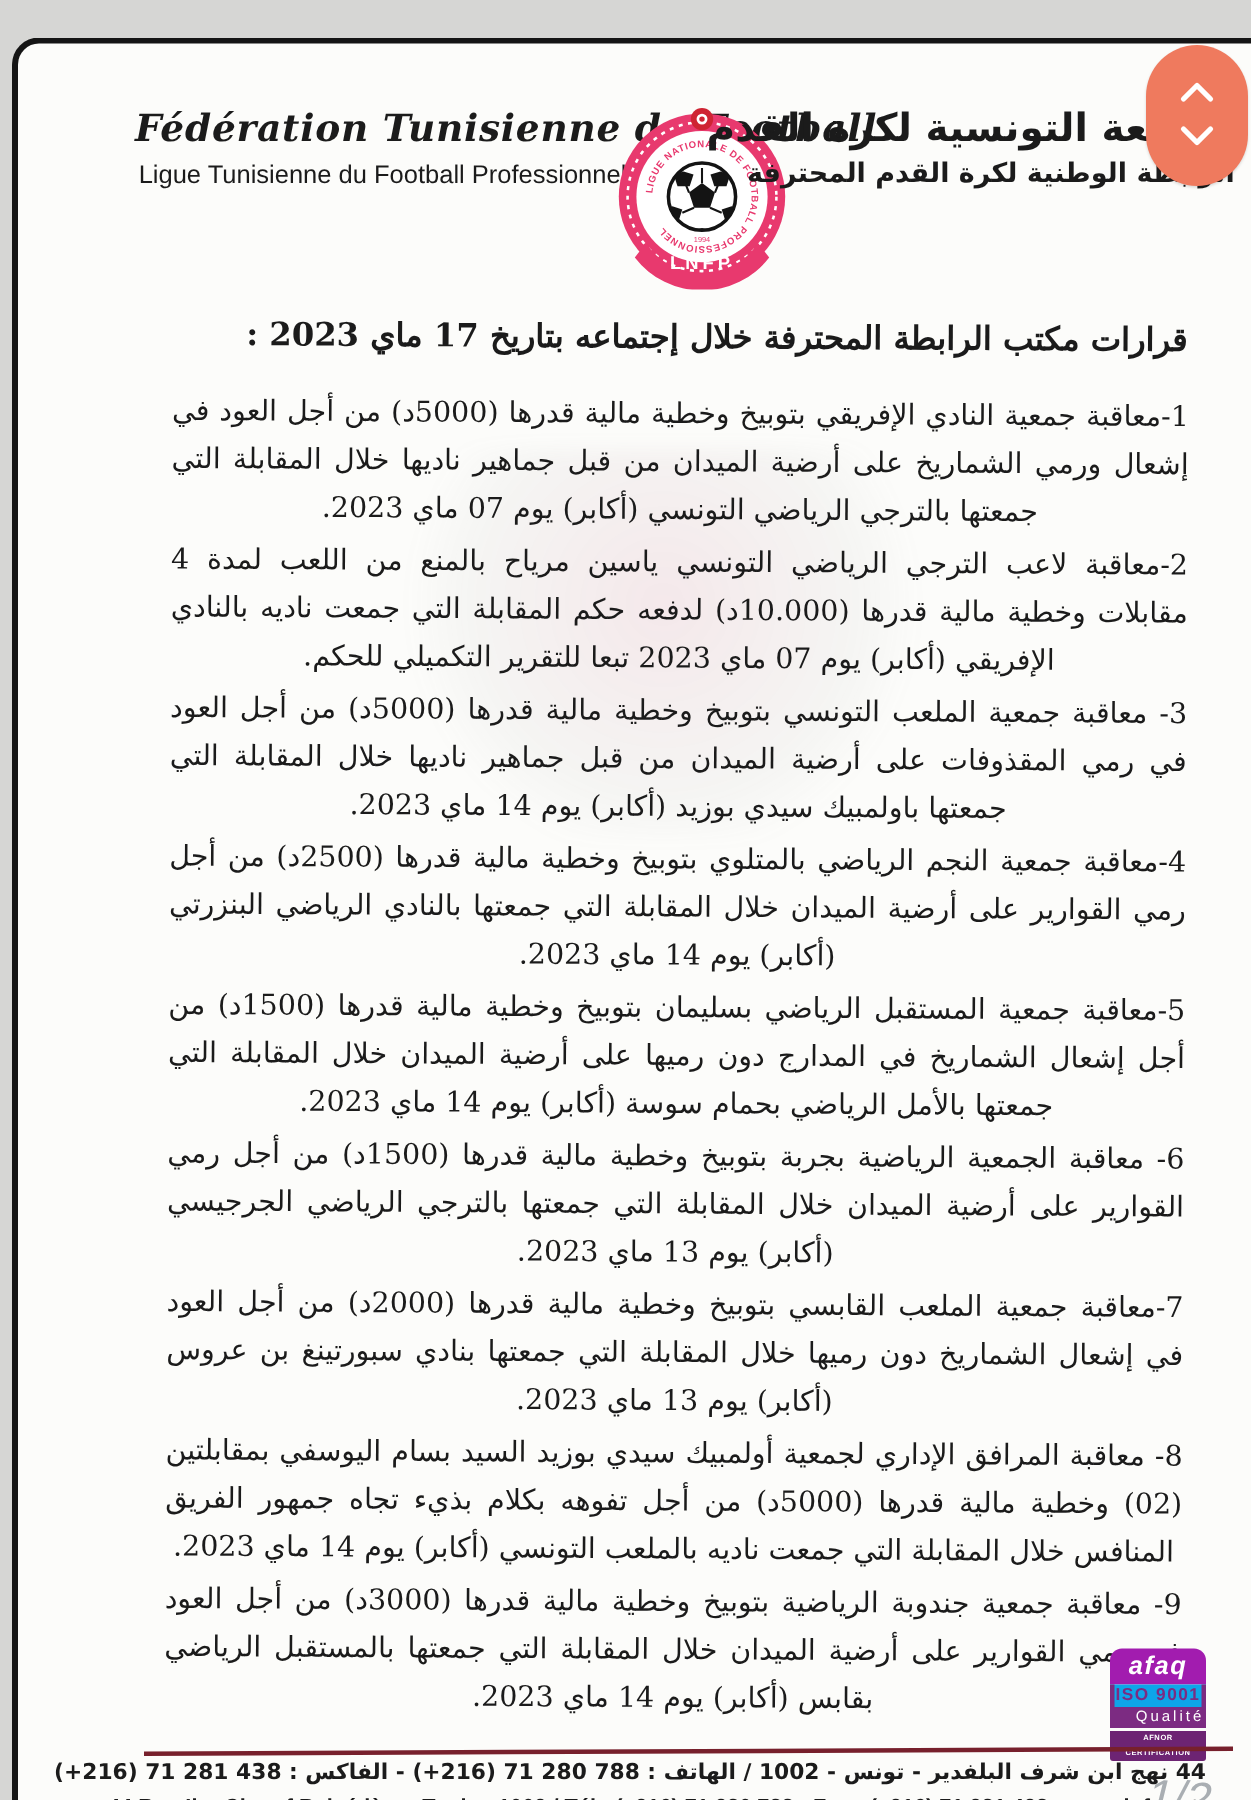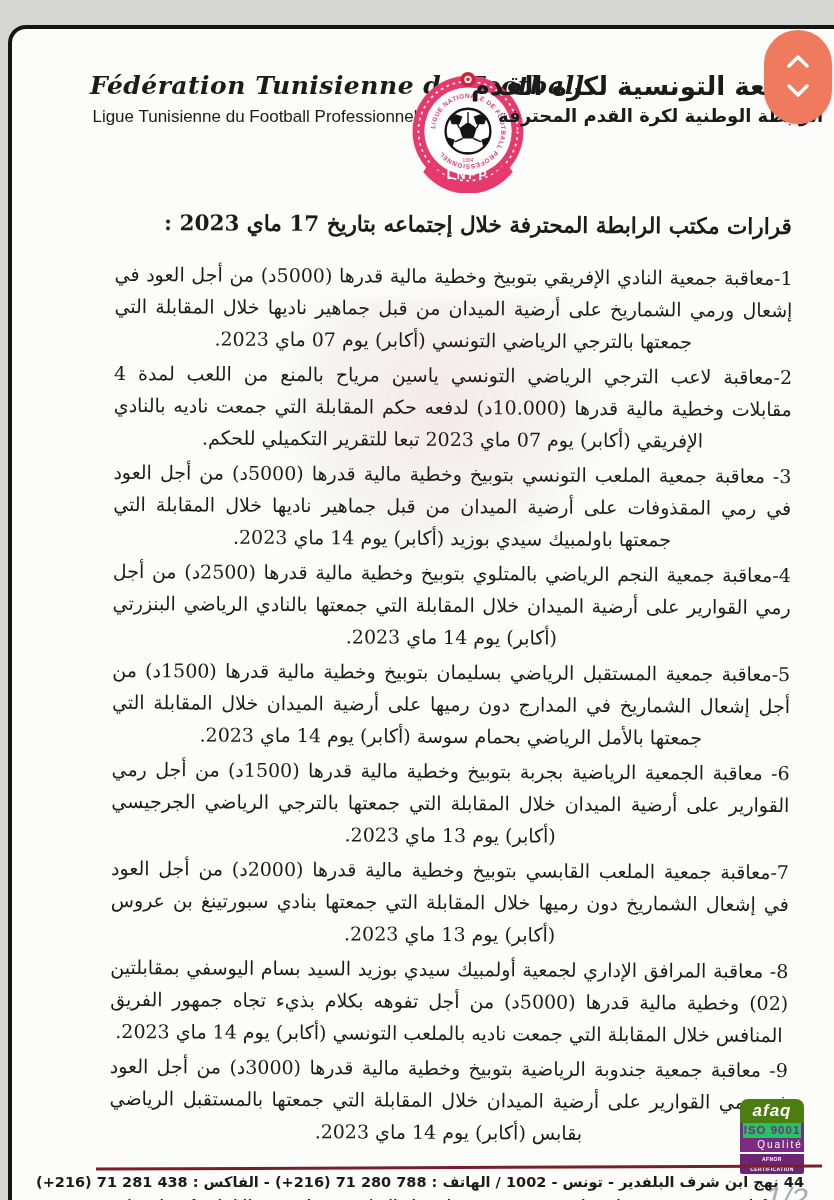--- a/index.html
+++ b/index.html
@@ -63,23 +63,23 @@
     font-size:19px;line-height:32px;
     transform:rotate(.35deg);
   }
   .content p{margin:0 0 3px 0;}
   
   .afaq{
     position:absolute;right:30px;top:1070px;width:64px;
     font-family:"Liberation Sans", sans-serif;text-align:center;
     filter:blur(.3px);
   }
-  .afaq-top{background:#4d7c0f;color:#fff;font-weight:bold;font-style:italic;
+  .afaq-top{background:#a21caf;color:#fff;font-weight:bold;font-style:italic;
     font-size:17px;line-height:24px;border-radius:8px 8px 0 0;letter-spacing:1px;}
-  .afaq-iso{background:#22c55e;border-left:3px solid #7c2b82;border-right:3px solid #7c2b82;
+  .afaq-iso{background:#0ea5e9;border-left:3px solid #7c2b82;border-right:3px solid #7c2b82;
     color:#7c2b82;font-weight:bold;font-size:11.5px;line-height:15px;letter-spacing:1px;}
   .afaq-qual{background:#7c2b82;color:#fff;font-size:10px;line-height:14px;letter-spacing:2px;padding-left:16px;}
   .afaq-afnor{background:#6d2473;color:#fff;font-size:5px;font-weight:bold;line-height:10px;
     margin-top:2px;letter-spacing:.4px;border-radius:0 0 2px 2px;}
   
   .sep{position:absolute;top:1137px;left:84px;right:12px;height:3px;background:#77202c;
     transform:rotate(-.25deg);}
   .footer-ar{
     position:absolute;top:1145px;left:60px;right:30px;direction:rtl;text-align:center;
     font-family:"DejaVu Sans", sans-serif;font-weight:bold;font-size:14.5px;white-space:nowrap;

